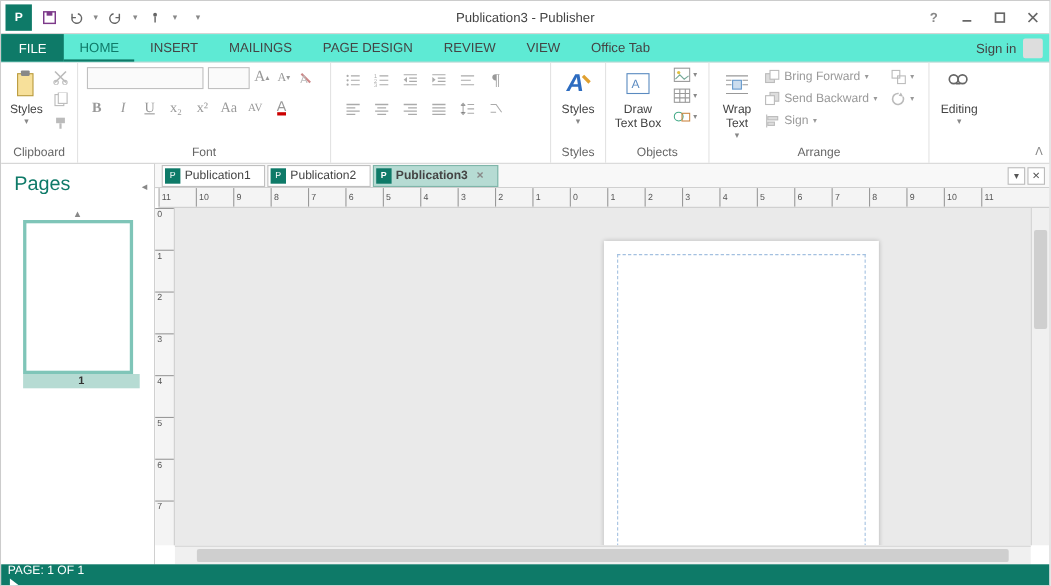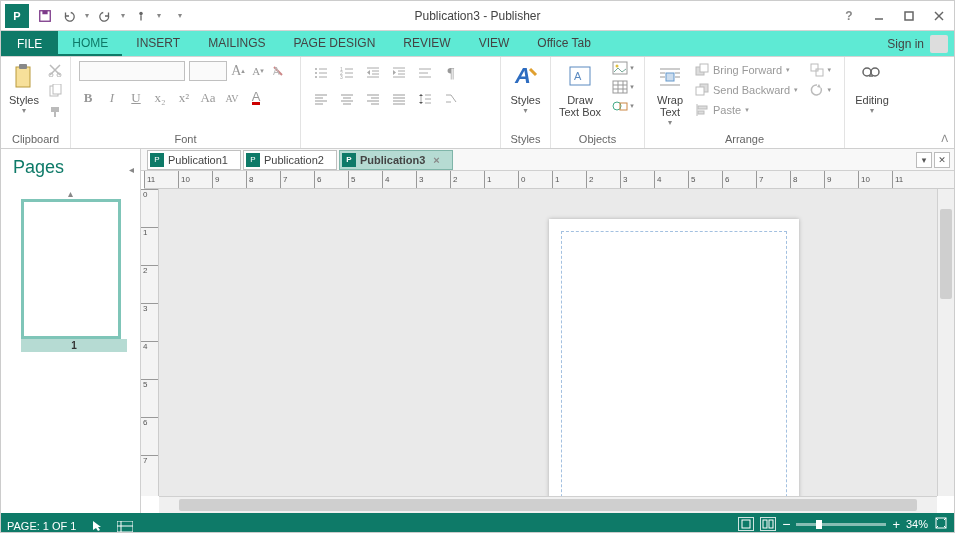--- a/index.html
+++ b/index.html
@@ -70,21 +70,21 @@
 .ruler-v { width: 18px; background: #f4f4f4; border-right: 1px solid #ccc; }
 .canvas { flex: 1; background: #eaeaea; position: relative; overflow: hidden; }
 .page { position: absolute; left: 390px; top: 30px; width: 250px; height: 320px; background: #fff; box-shadow: 0 0 4px rgba(0,0,0,0.25); }
 .page-margin { position: absolute; inset: 12px; border: 1px dashed #a3c0e0; }
 .vscroll { width: 17px; background: #f0f0f0; border-left: 1px solid #d0d0d0; position: relative; }
 .vthumb { position: absolute; left: 2px; right: 2px; top: 20px; height: 90px; background: #cfcfcf; border-radius: 2px; }
 .hscroll { height: 17px; background: #f0f0f0; border-top: 1px solid #d0d0d0; margin-left: 18px; margin-right: 17px; position: relative; }
 .hthumb { position: absolute; top: 2px; bottom: 2px; left: 20px; right: 20px; background: #cfcfcf; border-radius: 2px; }
 
 
-.statusbar { position: absolute; left: 0; right: 0; bottom: 0; height: 19px; background: #0e7a68; display: flex; align-items: flex-end; color: #fff; font-size: 11px; padding: 0 6px; }
+.statusbar { position: absolute; left: 0; right: 0; bottom: 0; height: 19px; background: #0e7a68; display: flex; align-items: flex-start; color: #fff; font-size: 11px; padding: 0 6px; flex-direction: column; }
 .statusbar .seg { margin-right: 14px; display: flex; align-items: center; gap: 4px; }
 .statusbar .right { margin-left: auto; display: flex; align-items: center; gap: 6px; }
 .zslider { width: 90px; height: 3px; background: rgba(255,255,255,0.5); position: relative; }
 .zslider .knob { position: absolute; left: 20px; top: -3px; width: 6px; height: 9px; background: #fff; }
 .vmode { width: 16px; height: 14px; border: 1px solid rgba(255,255,255,0.8); display:flex; align-items:center; justify-content:center; }
 </style>
 </head>
 <body>
 
 <div class="titlebar">
@@ -434,21 +434,21 @@
             </svg>
             <span>Send Backward</span>
             <span style="font-size:7px;">▾</span>
           </div>
         <div class="link-btn">
             <svg viewBox="0 0 14 14">
               <line x1="2" y1="1" x2="2" y2="13" stroke="#bbb"></line>
               <rect x="3" y="3" width="9" height="3" fill="#ddd" stroke="#bbb"></rect>
               <rect x="3" y="8" width="6" height="3" fill="#ddd" stroke="#bbb"></rect>
             </svg>
-            <span>Paste</span>
+            <span>Sign</span>
             <span style="font-size:7px;">▾</span>
           </div>
       </div>
       <div style="display:flex;flex-direction:column;gap:0px;padding-top:1px;margin-left:4px;">
         <div class="link-btn" style="width:24px;">
             <svg viewBox="0 0 14 14">
               <rect x="1" y="1" width="7" height="7" fill="none" stroke="#bbb"></rect>
               <rect x="6" y="6" width="7" height="7" fill="none" stroke="#bbb"></rect>
             </svg>
             <span style="font-size:7px;">▾</span>

